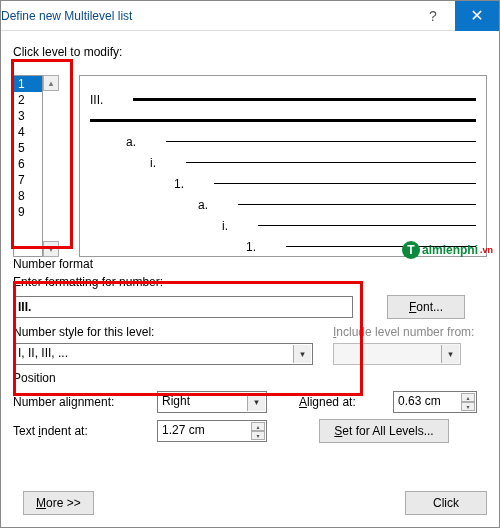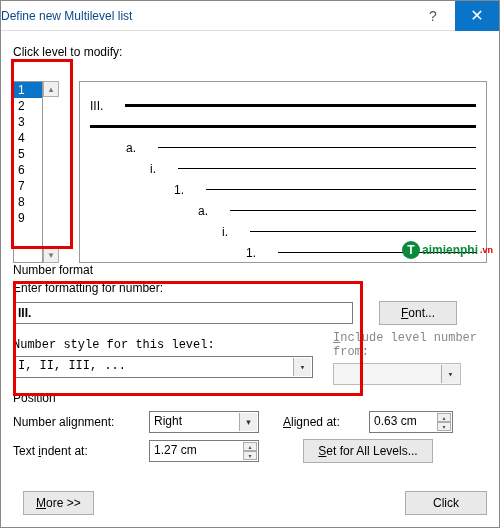--- a/index.html
+++ b/index.html
@@ -44,21 +44,21 @@
   }
   .titlebar .help {
     color: #555;
     font-size: 14px;
   }
   .body {
     padding: 10px 12px;
     position: relative;
     flex: 1;
   }
-  .section-label { margin: 4px 0 22px; }
+  .section-label { margin: 4px 0 16px; }
   
   .top-row { display: flex; gap: 10px; }
   .level-col {
     width: 56px;
     position: relative;
   }
   .level-list {
     width: 30px;
     height: 182px;
     border: 1px solid #999;
@@ -111,21 +111,21 @@
     display: flex;
     align-items: center;
     font-size: 11px;
     color: #000;
     margin-bottom: 3px;
     height: 15px;
   }
   .preview .lbl { margin-right: 6px; white-space: nowrap; font-size: 12px; }
   .preview .bar { height: 1px; background: #000; flex: 1; }
   .preview .bar.thick { height: 3px; border-top:1px solid #000; border-bottom:1px solid #000; }
-  .row { display: flex; align-items: center; gap: 16px; margin: 6px 0; }
+  .row { display: flex; align-items: center; gap: 24px; margin: 6px 0; }
   input[type=text], .combo, .spin {
     border: 1px solid #7a7a7a;
     height: 22px;
     padding: 2px 4px;
     font-size: 12px;
     background: #fff;
   }
   .combo { position: relative; padding-right: 20px; }
   .combo .chev {
     position: absolute; right: 1px; top: 1px;
@@ -260,21 +260,21 @@
     </div>
 
     <div class="group-caption">Number format</div>
 
     <div style="margin-top:4px;">Enter formatting for number:</div>
     <div class="row">
       <input type="text" style="width: 340px; font-weight: bold;" value="III.">
       <button class="btn-std" style="min-width:78px;"><span class="underline">F</span><span>ont...</span></button>
     </div>
 
-    <div class="row" style="gap:20px;align-items:center;font-family:Liberation Mono, monospace;">
+    <div class="row" style="gap:20px;align-items:center;">
       <div style="flex:0 0 300px;">
         <div>Number style for this level:</div>
         <div class="combo" style="width:300px;margin-top:4px;">
           <span>I, II, III, ...</span>
           <div class="chev">▾</div>
         </div>
       </div>
       <div style="flex:1;">
         <div class="disabled-text"><span class="underline">I</span>nclude level number from:</div>
         <div class="combo disabled" style="width:128px;margin-top:4px;">

